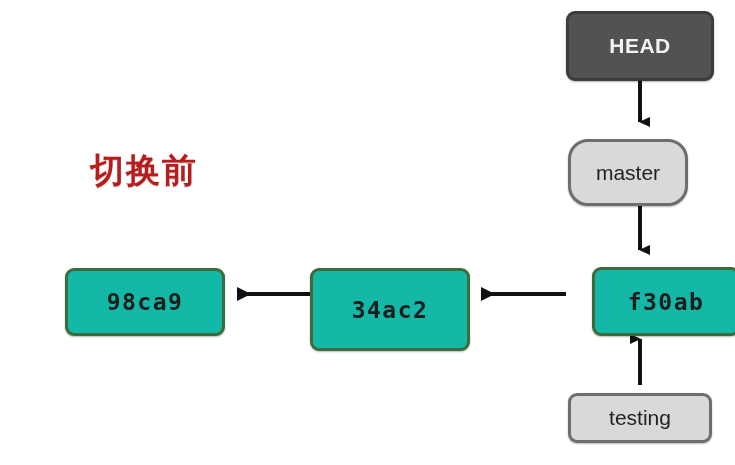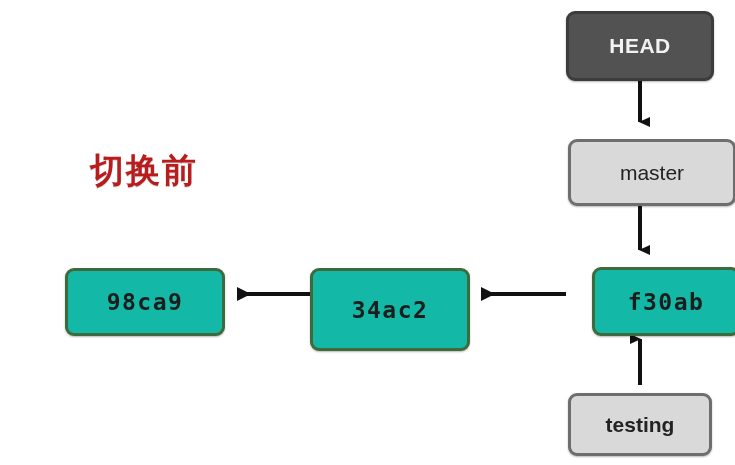--- a/index.html
+++ b/index.html
@@ -58,23 +58,23 @@
     font-size: 21px;
     font-weight: 700;
     letter-spacing: 0.5px;
     box-shadow: 0 1px 2px rgba(0,0,0,0.30);
   }
 
   
   #node-98ca9  { left: 65px;  top: 260px; width: 160px; height: 68px; }
   #node-34ac2  { left: 310px; top: 260px; width: 160px; height: 83px; }
   #node-f30ab  { left: 592px; top: 259px; width: 148px; height: 69px; }
-  #node-master { left: 568px; top: 131px; width: 168px; height: 67px; }
+  #node-master { left: 568px; top: 131px; width: 120px; height: 67px; border-radius: 20px; }
   #node-head   { left: 566px; top: 3px;   width: 148px; height: 70px; }
-  #node-testing{ left: 568px; top: 385px; width: 144px; height: 63px; font-weight: bold; }
+  #node-testing{ left: 568px; top: 385px; width: 144px; height: 50px; }
 
   
   .arrow {
     position: absolute;
     pointer-events: none;
   }
 
   
   #caption {
     position: absolute;

